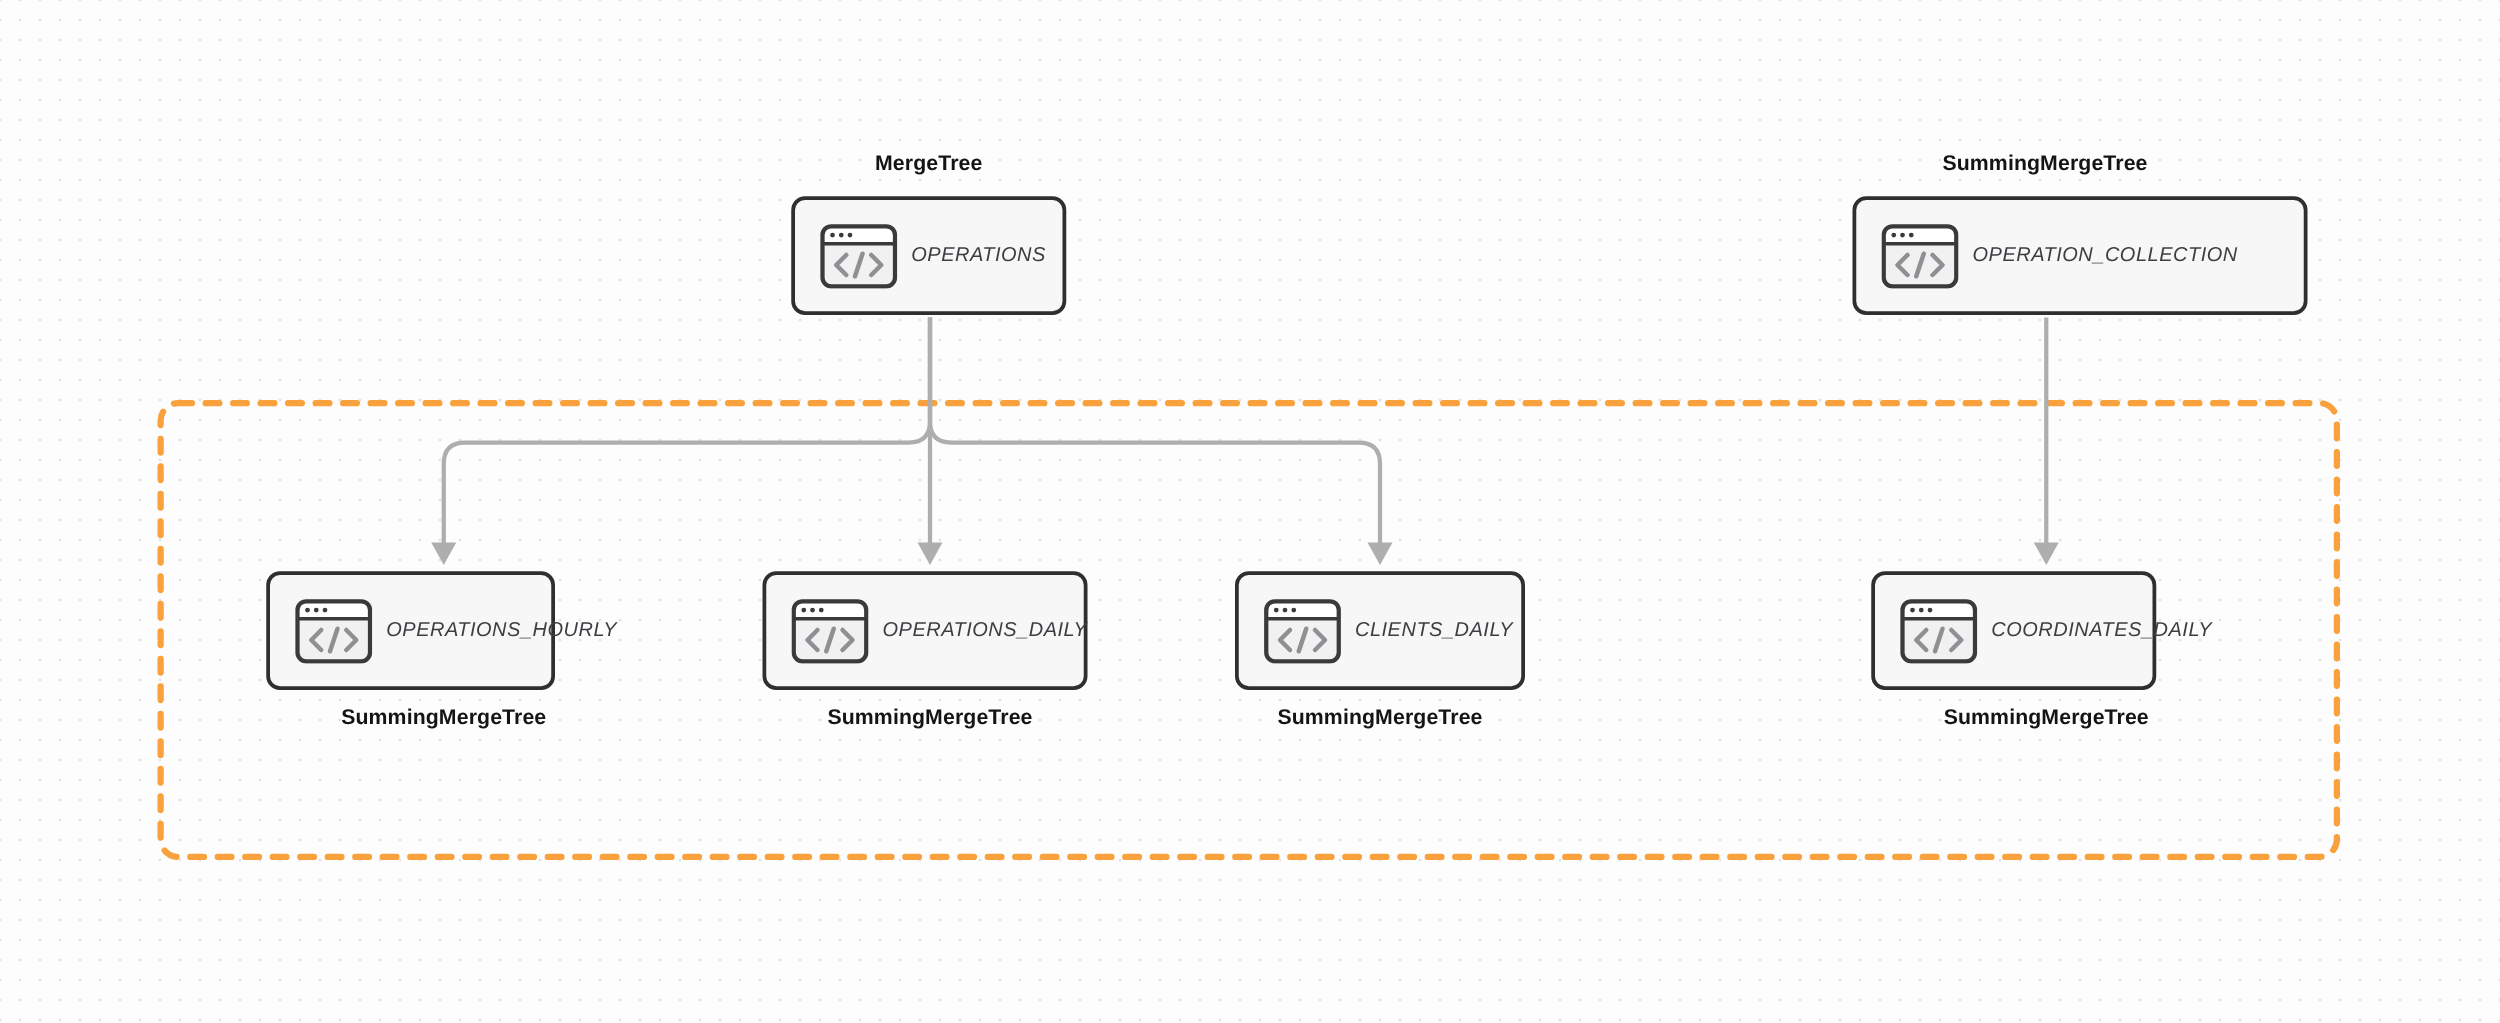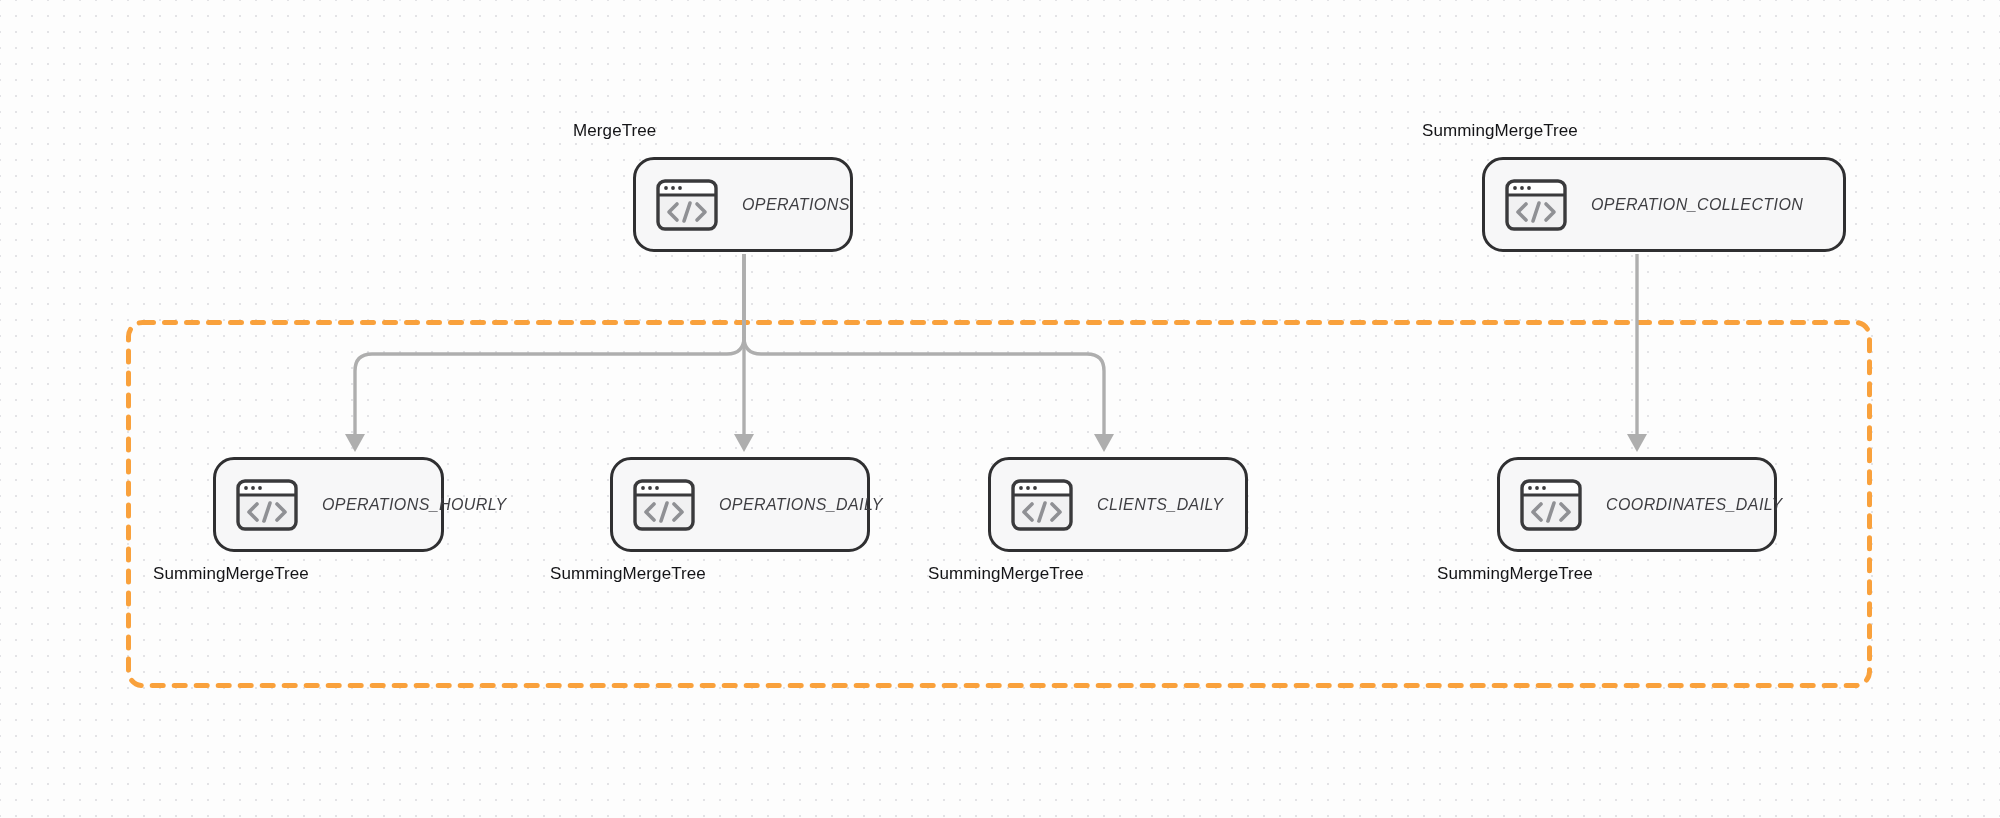--- a/index.html
+++ b/index.html
@@ -24,41 +24,42 @@
     top: 0;
     pointer-events: none;
   }
   .node { position: absolute; }
   .node-box {
     position: relative;
     height: 95px;
     box-sizing: border-box;
     background: #f7f7f8;
     border: 3px solid #2f2f31;
-    border-radius: 21px;
+    border-radius: 11px;
     display: flex;
     align-items: center;
     padding: 0 18px 0 20px;
-    gap: 24px;
+    gap: 11px;
     white-space: nowrap;
   }
   .node-icon { flex: 0 0 auto; display: block; }
   .table-name {
     font-size: 16px;
     font-style: italic;
     font-weight: 500;
     letter-spacing: 0.4px;
     color: #3e3e42;
   }
   .engine-label {
     position: absolute;
     left: -60px;
     right: -60px;
+    text-align: center;
     font-size: 17px;
-    font-weight: 400;
+    font-weight: 700;
     color: #141417;
     letter-spacing: 0.1px;
   }
   .engine-label.above { top: -36px; }
   .engine-label.below { top: calc(100% + 12px); }
   .group-label {
     position: absolute;
     font-size: 26px;
     font-weight: 600;
     color: #f9a13c;
@@ -167,42 +168,42 @@
             <path d="M41 25 L49 33 L41 41"></path>
             <path d="M34 24 L28 42"></path>
         </g>
       </svg>
       <span class="table-name">OPERATIONS_DAILY</span>
     </div>
   </div>
 
   <div class="node" style="left:988px; top:457px; width:232px">
     <div class="engine-label below">SummingMergeTree</div>
-    <div class="node-box" style="width:260px">
+    <div class="node-box" style="width:232px">
       <svg class="node-icon" width="62" height="52" viewBox="0 0 62 52">
         <rect x="2" y="2" width="58" height="48" rx="7" fill="#f1f1f2"></rect>
         <path d="M2 16 V9 Q2 2 9 2 H53 Q60 2 60 9 V16 Z" fill="#ffffff"></path>
         <rect x="2" y="2" width="58" height="48" rx="7" fill="none" stroke="#3a3a3c" stroke-width="3.4"></rect>
         <line x1="2" y1="16" x2="60" y2="16" stroke="#3a3a3c" stroke-width="2.8"></line>
         <circle cx="10" cy="9" r="1.9" fill="#3a3a3c"></circle>
           <circle cx="17" cy="9" r="1.9" fill="#3a3a3c"></circle>
           <circle cx="24" cy="9" r="1.9" fill="#3a3a3c"></circle>
         <g stroke="#8f9094" stroke-width="3.6" fill="none" stroke-linecap="round" stroke-linejoin="round">
           <path d="M21 25 L13 33 L21 41"></path>
             <path d="M41 25 L49 33 L41 41"></path>
             <path d="M34 24 L28 42"></path>
         </g>
       </svg>
       <span class="table-name">CLIENTS_DAILY</span>
     </div>
   </div>
 
   <div class="node" style="left:1497px; top:457px; width:280px">
     <div class="engine-label below">SummingMergeTree</div>
-    <div class="node-box" style="width:280px">
+    <div class="node-box" style="width:228px">
       <svg class="node-icon" width="62" height="52" viewBox="0 0 62 52">
         <rect x="2" y="2" width="58" height="48" rx="7" fill="#f1f1f2"></rect>
         <path d="M2 16 V9 Q2 2 9 2 H53 Q60 2 60 9 V16 Z" fill="#ffffff"></path>
         <rect x="2" y="2" width="58" height="48" rx="7" fill="none" stroke="#3a3a3c" stroke-width="3.4"></rect>
         <line x1="2" y1="16" x2="60" y2="16" stroke="#3a3a3c" stroke-width="2.8"></line>
         <circle cx="10" cy="9" r="1.9" fill="#3a3a3c"></circle>
           <circle cx="17" cy="9" r="1.9" fill="#3a3a3c"></circle>
           <circle cx="24" cy="9" r="1.9" fill="#3a3a3c"></circle>
         <g stroke="#8f9094" stroke-width="3.6" fill="none" stroke-linecap="round" stroke-linejoin="round">
           <path d="M21 25 L13 33 L21 41"></path>

